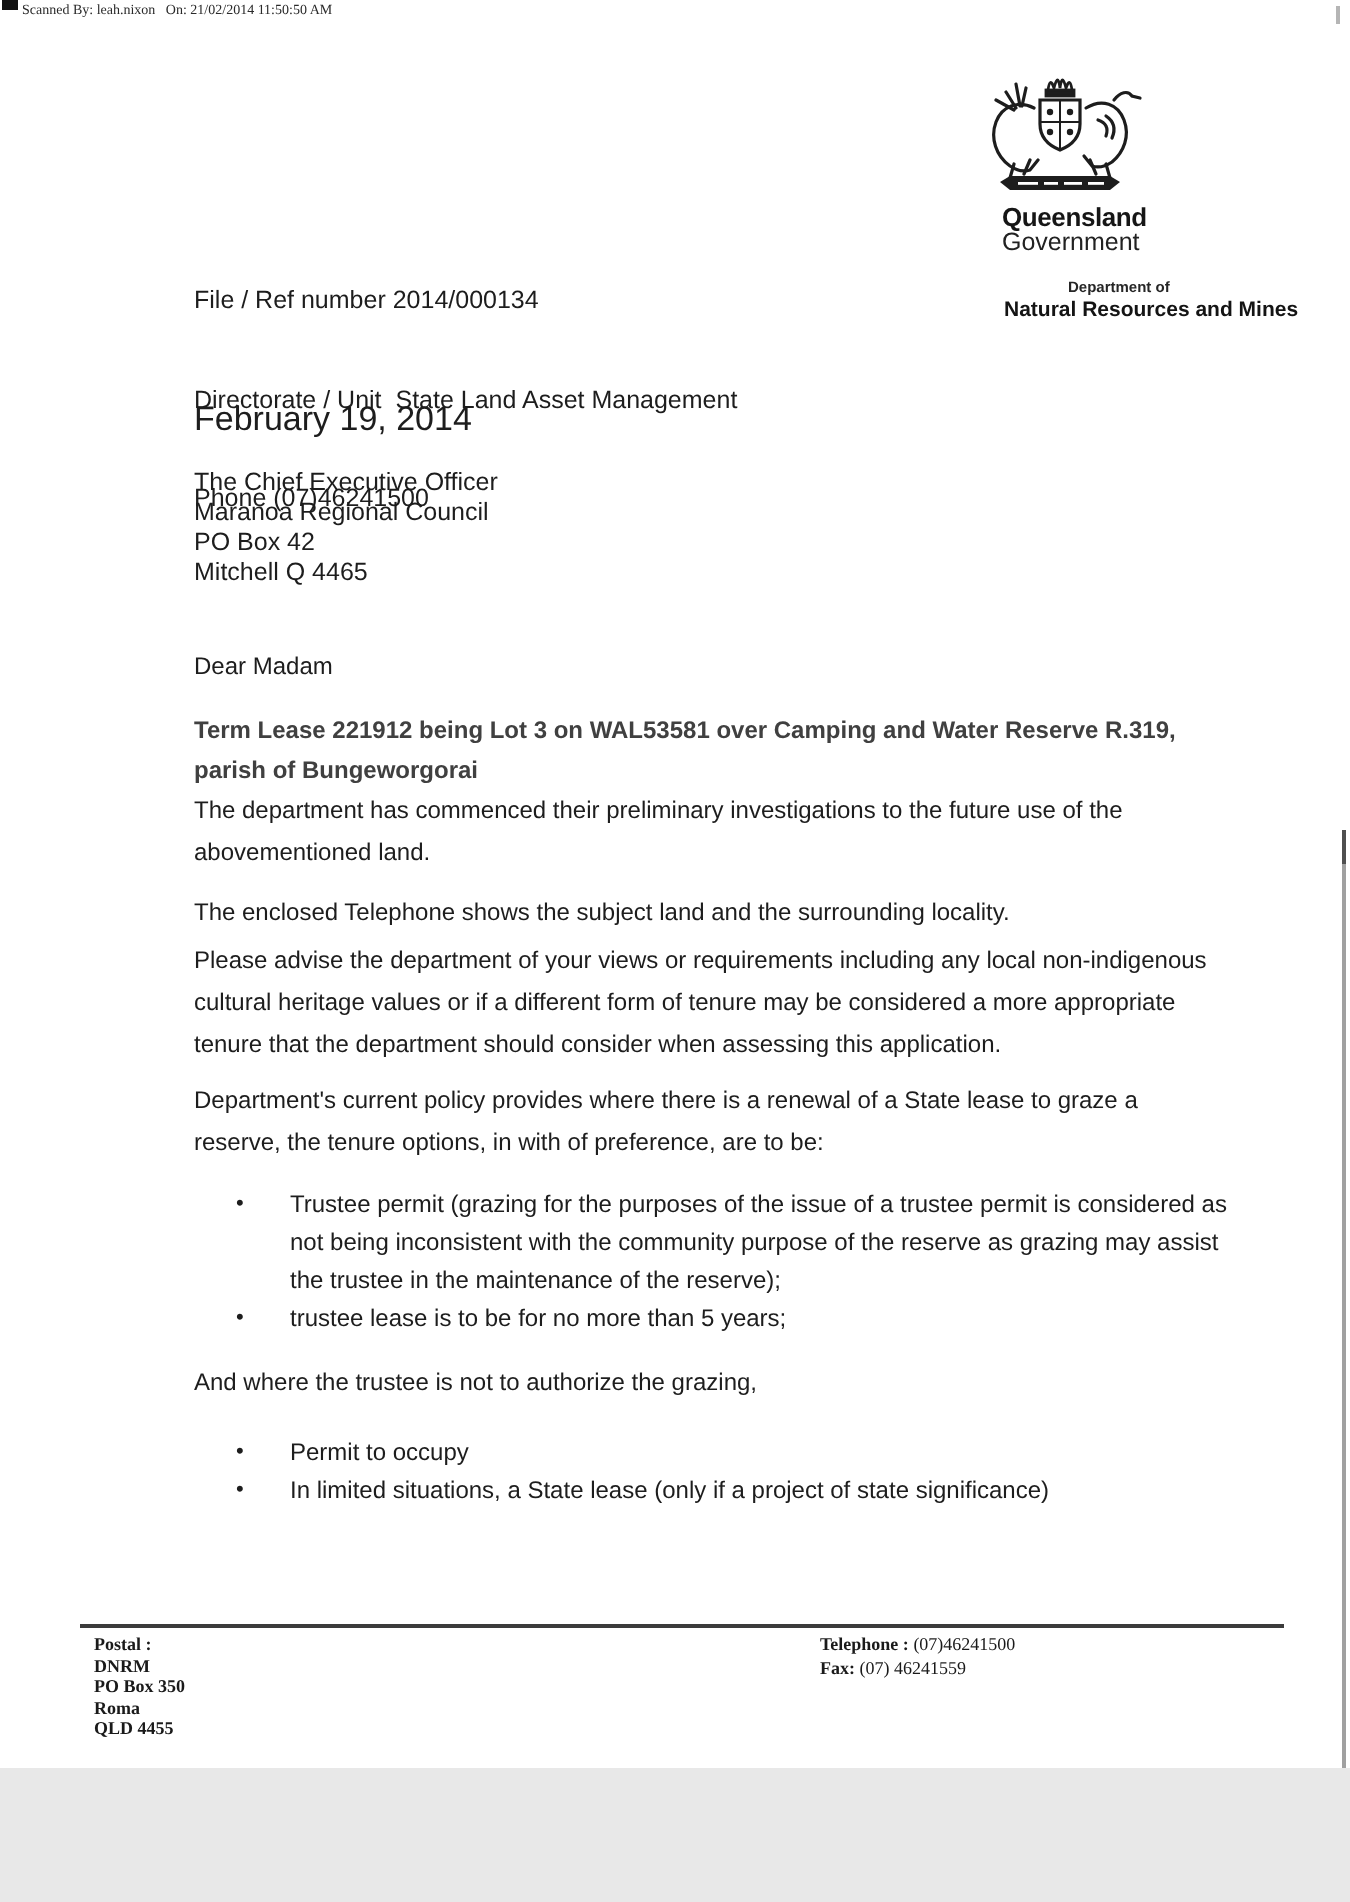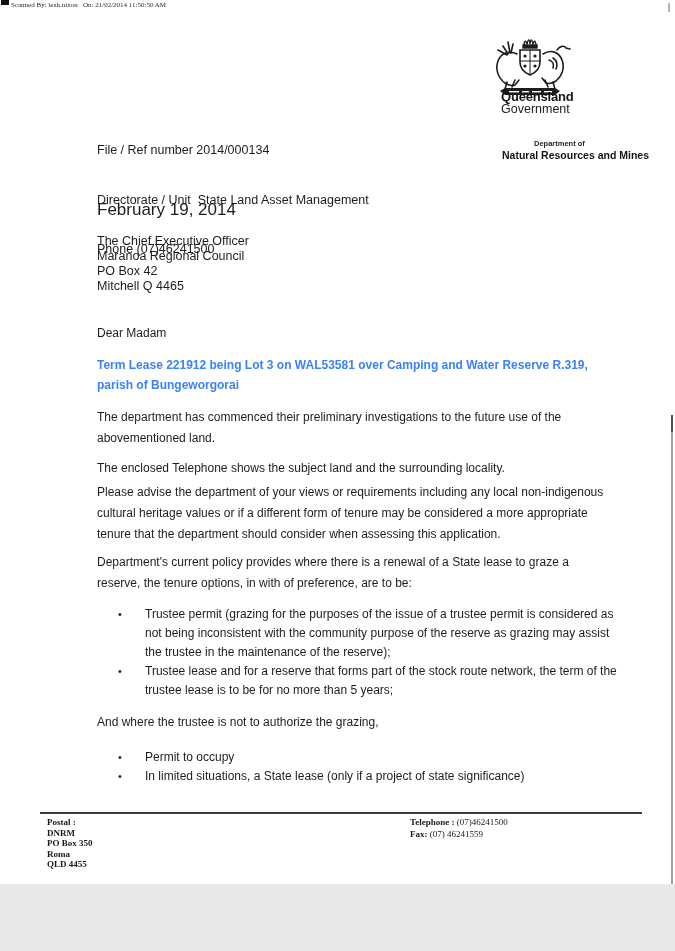--- a/index.html
+++ b/index.html
@@ -20,36 +20,36 @@
     font-family: "Liberation Serif", serif;
     font-size: 7px; color: #2a2a2a; white-space: pre;
   }
   .edge-smudge { position: absolute; left: 668px; top: 3px; width: 2px; height: 9px; background: #b5b5b5; }
   .edge-line-dark { position: absolute; left: 671px; top: 415px; width: 2px; height: 17px; background: #4f4f4f; }
   .edge-line-light { position: absolute; left: 671px; top: 432px; width: 2px; height: 519px; background: #a0a0a0; }
 
   
   .logo { position: absolute; left: 489px; top: 36px; width: 160px; }
   .coat { margin-left: 0; }
-  .logo-org { position: absolute; left: 12px; top: 54px; width: 150px; line-height: 13px; }
+  .logo-org { position: absolute; left: 12px; top: 66px; width: 150px; line-height: 13px; }
   .logo-org .l1 { font-size: 13px; font-weight: 700; letter-spacing: -0.2px; color: #161616; }
   .logo-org .l2 { font-size: 12.5px; font-weight: 400; color: #222; }
   .logo-dept { position: absolute; left: 13px; top: 103px; width: 150px; }
   .logo-dept .prefix { font-size: 7.5px; font-weight: 700; color: #262626; padding-left: 32px; }
   .logo-dept .name { font-size: 10.5px; font-weight: 700; color: #141414; margin-top: 1px; }
 
   
   .meta { position: absolute; left: 97px; top: 109px; font-size: 12.5px; line-height: 16.5px; white-space: pre; }
   .date { position: absolute; left: 97px; top: 200px; font-size: 17px; }
   .recipient { position: absolute; left: 97px; top: 234px; font-size: 12.5px; line-height: 15px; }
 
   
   .letter { position: absolute; left: 97px; top: 324px; width: 565px; font-size: 12px; }
   .salutation { line-height: 18px; margin-bottom: 13px; }
-  .subject { font-weight: 700; line-height: 20px; margin-bottom: 12px; color: #3b82f6; }
+  .subject { font-weight: 700; line-height: 20px; color: #404040; }
   .para { line-height: 21px; }
   .p1 { margin-bottom: 9px; }
   .p2 { margin-bottom: 3px; }
   .p3 { margin-bottom: 7px; }
   .p4 { margin-bottom: 11px; }
   .p5 { margin-bottom: 15px; }
   .blist { margin: 0 0 12px 0; padding: 0; }
   .li { display: flex; line-height: 19px; }
   .dot { width: 27px; padding-left: 21px; flex: none; font-size: 11px; }
   .li-text { flex: 1; }
@@ -167,21 +167,20 @@
         <span class="dot">•</span>
         <div class="li-text">
           <div>Trustee permit (grazing for the purposes of the issue of a trustee permit is considered as</div>
           <div>not being inconsistent with the community purpose of the reserve as grazing may assist</div>
           <div>the trustee in the maintenance of the reserve);</div>
         </div>
       </div>
       <div class="li">
         <span class="dot">•</span>
         <div class="li-text">
-          <div>Trustee lease and for a reserve that forms part of the stock route network, the term of the</div>
           <div>trustee lease is to be for no more than 5 years;</div>
         </div>
       </div>
     </div>
 
     <div class="para p5">
       <div>And where the trustee is not to authorize the grazing,</div>
     </div>
 
     <div class="blist">

